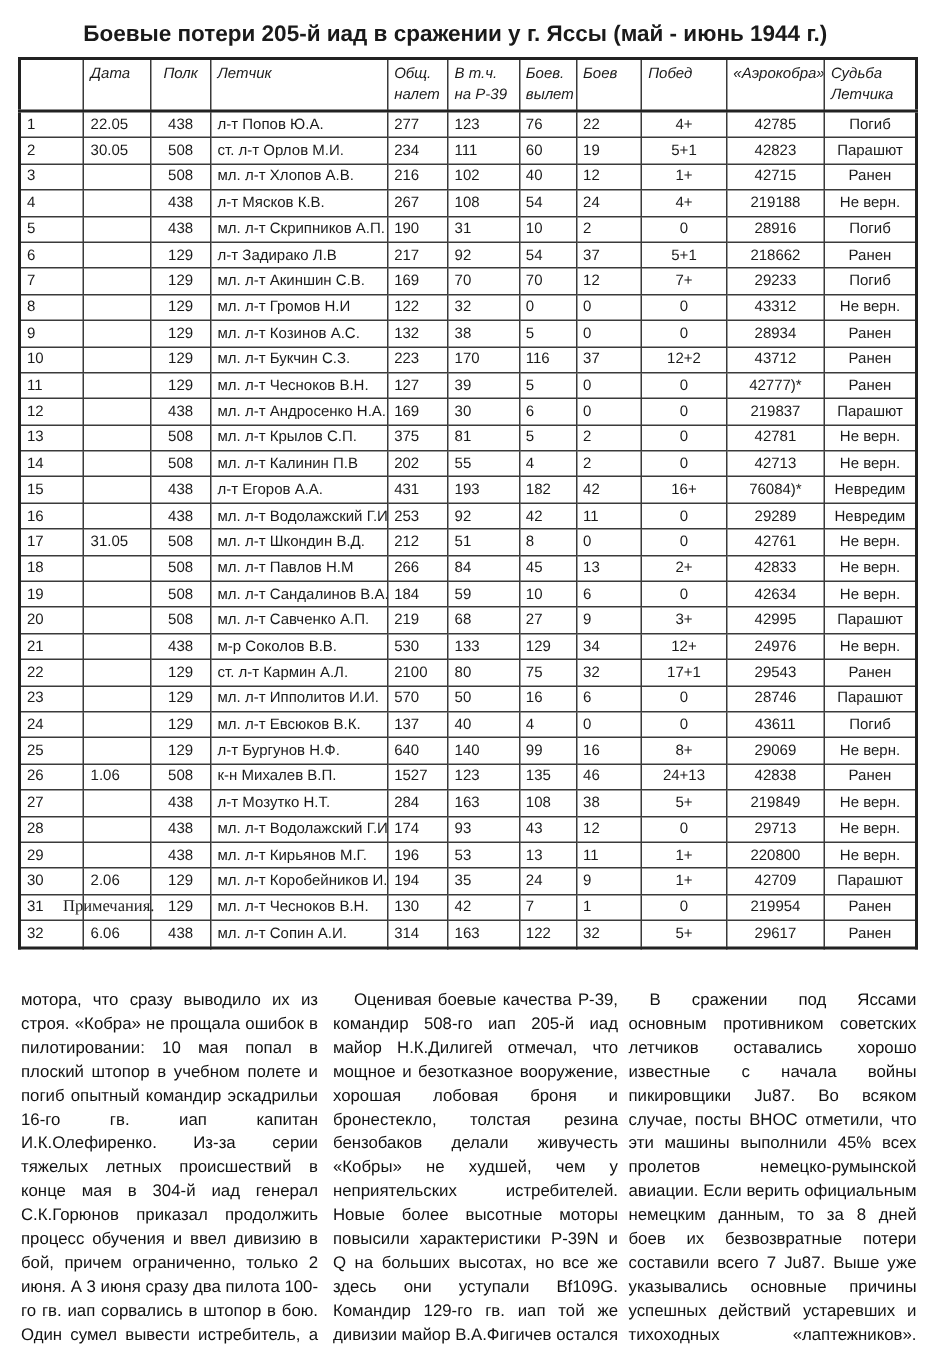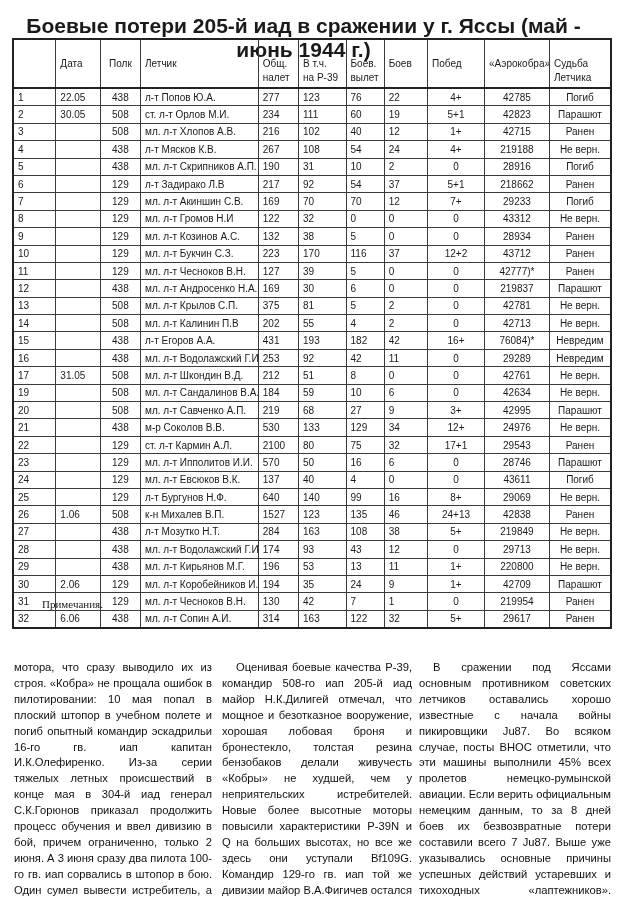--- a/index.html
+++ b/index.html
@@ -1,20 +1,20 @@
 <!DOCTYPE html>
 <html><head>
 <meta charset="utf-8">
 <style>
   html, body { margin: 0; padding: 0; background: #ffffff; }
   body { width: 620px; height: 900px; overflow: hidden; position: relative; font-family: "Liberation Sans", sans-serif; color: #1a1a1a; }
-  .title { position: absolute; left: 0; top: 14px; width: 607px; text-align: center; font-weight: bold; font-size: 21px; letter-spacing: 0; }
+  .title { position: absolute; left: 0; top: 14px; width: 607px; text-align: center; font-weight: bold; font-size: 15px; letter-spacing: 0; }
   table.losses { position: absolute; left: 12px; top: 38px; width: 600px; border-collapse: collapse; font-size: 10px; table-layout: fixed; }
   table.losses th, table.losses td { border: 1px solid #3a3a3a; padding: 0 4px; height: 16.4px; line-height: 15px; white-space: nowrap; overflow: hidden; }
-  table.losses th { font-weight: normal; text-align: left; vertical-align: top; height: auto; line-height: 14px; padding-top: 17px; padding-bottom: 2px; }
+  table.losses th { font-weight: normal; text-align: left; vertical-align: top; height: auto; line-height: 14px; padding-top: 3px; padding-bottom: 2px; font-style: italic; }
   table.losses thead tr { border-bottom: 2px solid #222; }
   table.losses { border: 2px solid #222; }
   .c-num { width: 32px; }
   .c-date { width: 34px; }
   .c-reg { width: 30px; text-align: center !important; }
   .c-pilot { width: 105px; }
   .c-total { width: 30px; }
   .c-p39 { width: 37px; }
   .c-sort { width: 28px; margin-top: 20px; }
   .c-fights { width: 33px; }
@@ -271,20 +271,33 @@
         <td>мл. л-т Шкондин В.Д.</td>
         <td>212</td>
         <td>51</td>
         <td>8</td>
         <td>0</td>
         <td class="ctr">0</td>
         <td class="ctr">42761</td>
         <td class="ctr">Не верн.</td>
       </tr>
       <tr>
+        <td>18</td>
+        <td></td>
+        <td class="ctr">508</td>
+        <td>мл. л-т Павлов Н.М</td>
+        <td>266</td>
+        <td>84</td>
+        <td>45</td>
+        <td>13</td>
+        <td class="ctr">2+</td>
+        <td class="ctr">42833</td>
+        <td class="ctr">Не верн.</td>
+      </tr>
+      <tr>
         <td>19</td>
         <td></td>
         <td class="ctr">508</td>
         <td>мл. л-т Сандалинов В.А.</td>
         <td>184</td>
         <td>59</td>
         <td>10</td>
         <td>6</td>
         <td class="ctr">0</td>
         <td class="ctr">42634</td>

